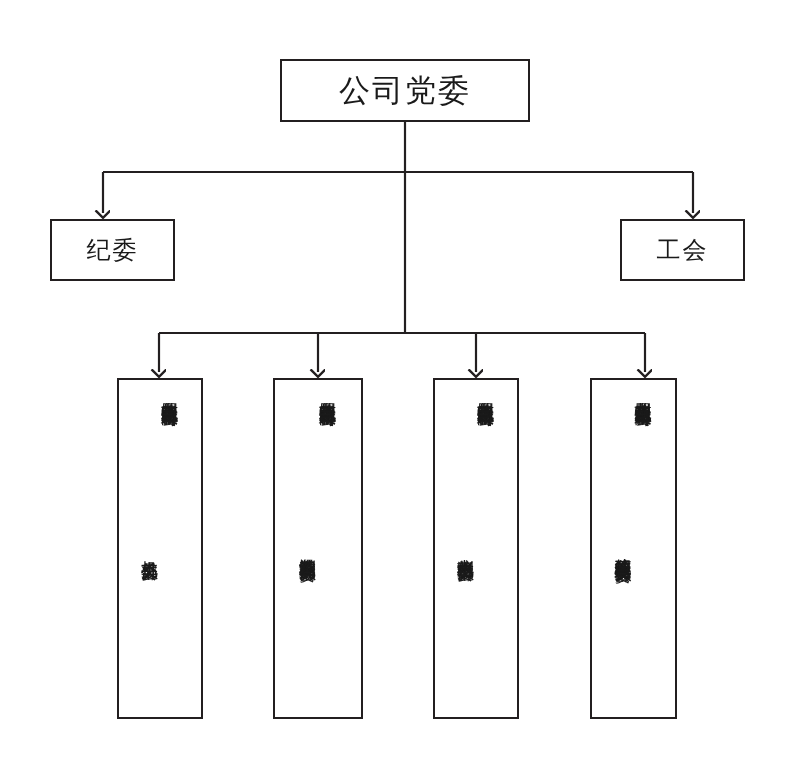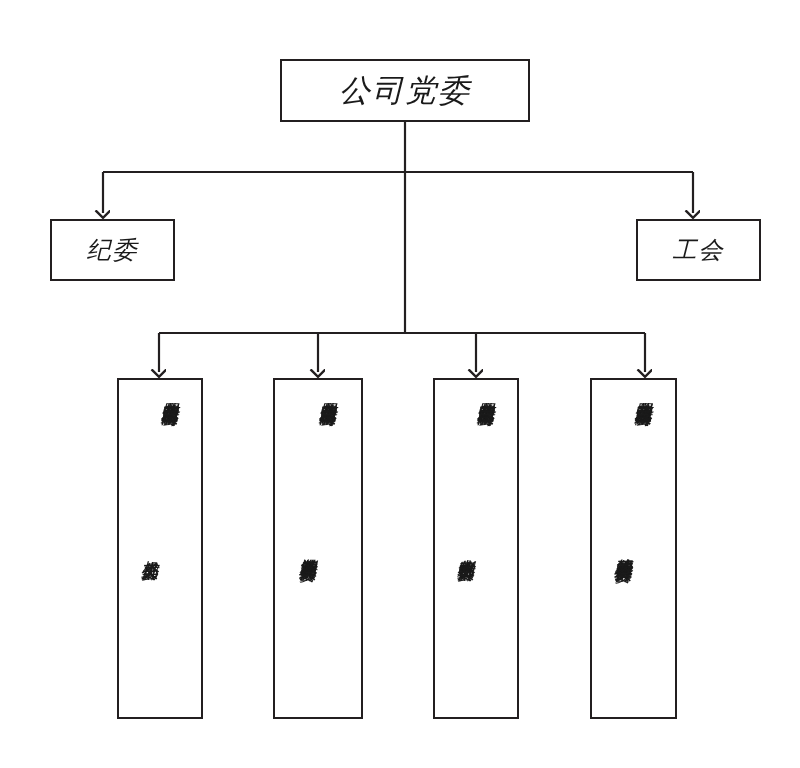--- a/index.html
+++ b/index.html
@@ -14,21 +14,20 @@
     overflow: hidden;
     font-family: "DejaVu Sans", "Liberation Sans", sans-serif;
   }
 
   #canvas {
     position: absolute;
     left: 0;
     top: 0;
     width: 800px;
     height: 768px;
-    font-style: italic;
   }
 
   
   .node {
     position: absolute;
     box-sizing: border-box;
     border: 2px solid #231f20;
     background: #ffffff;
     display: flex;
     align-items: center;
@@ -47,21 +46,21 @@
     letter-spacing: 2px;
     line-height: 1;
   }
 
   .node-mid {
     top: 219px;
     width: 125px;
     height: 62px;
   }
   .node-mid.left  { left: 50px; }
-  .node-mid.right { left: 636px; text-align: right; }
+  .node-mid.right { left: 620px; text-align: right; }
   .node-mid .label {
     font-size: 24px;
     letter-spacing: 2px;
     line-height: 1;
   }
 
   .node-leaf {
     top: 378px;
     height: 341px;
     align-items: flex-start;

